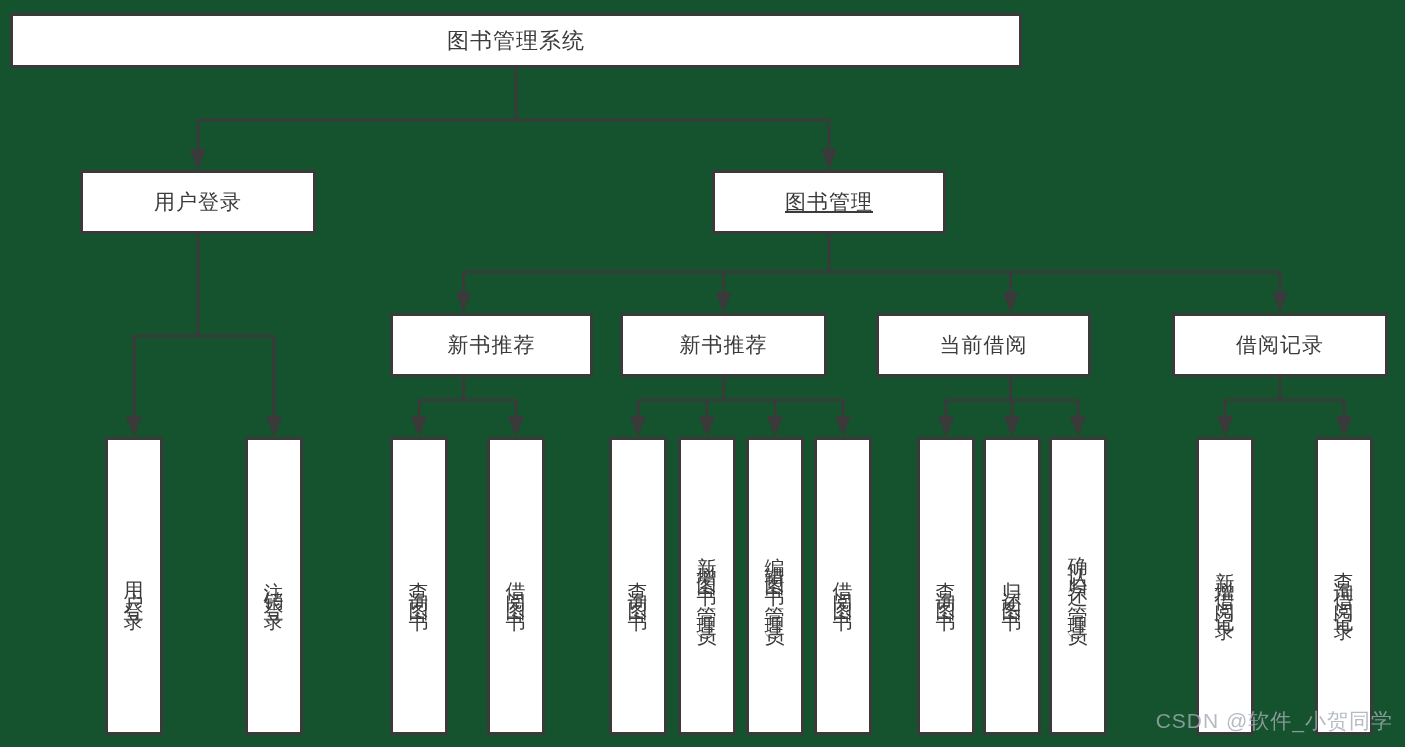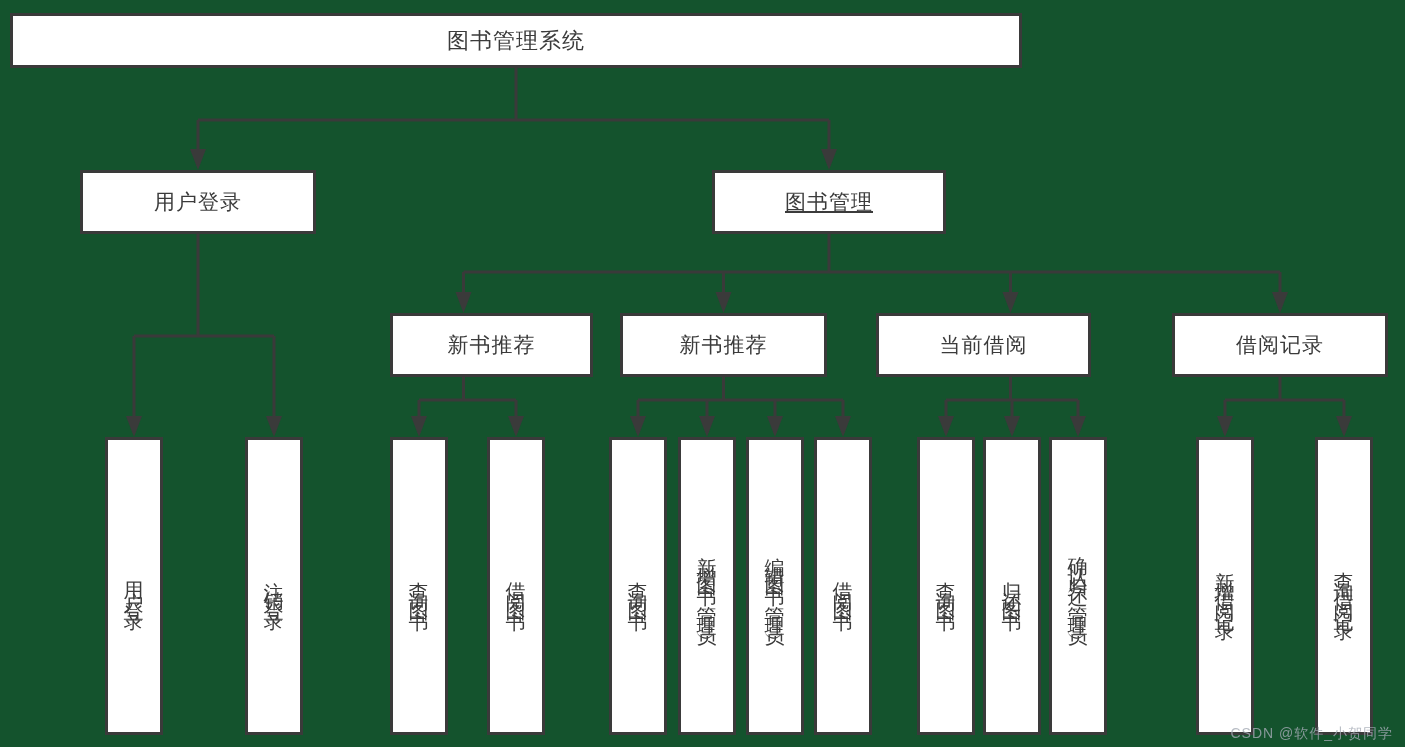--- a/index.html
+++ b/index.html
@@ -15,22 +15,22 @@
     color:#3b3b3b;
   }
   .hbox { font-size:21px; letter-spacing:1px; }
   .root  { font-size:22px; }
   .vbox .vtext {
     writing-mode:vertical-rl; text-orientation:mixed;
     font-size:20px; line-height:1.1; letter-spacing:10px;
     display:block;
   }
   .watermark {
-    position:absolute; right:12px; bottom:4px;
-    font-size:14px; color:rgba(164,170,180,0.8);
+    position:absolute; right:12px; bottom:12px;
+    font-size:21px; color:rgba(164,170,180,0.8);
     letter-spacing:1px; z-index:5; white-space:nowrap;text-align:right;
   }
 </style>
 </head>
 <body>
 
 <div class="canvas">
 
   <svg class="connectors" viewBox="0 0 1405 747" xmlns="http://www.w3.org/2000/svg">
     <g stroke="#3a3a3a" stroke-width="3" fill="none">

